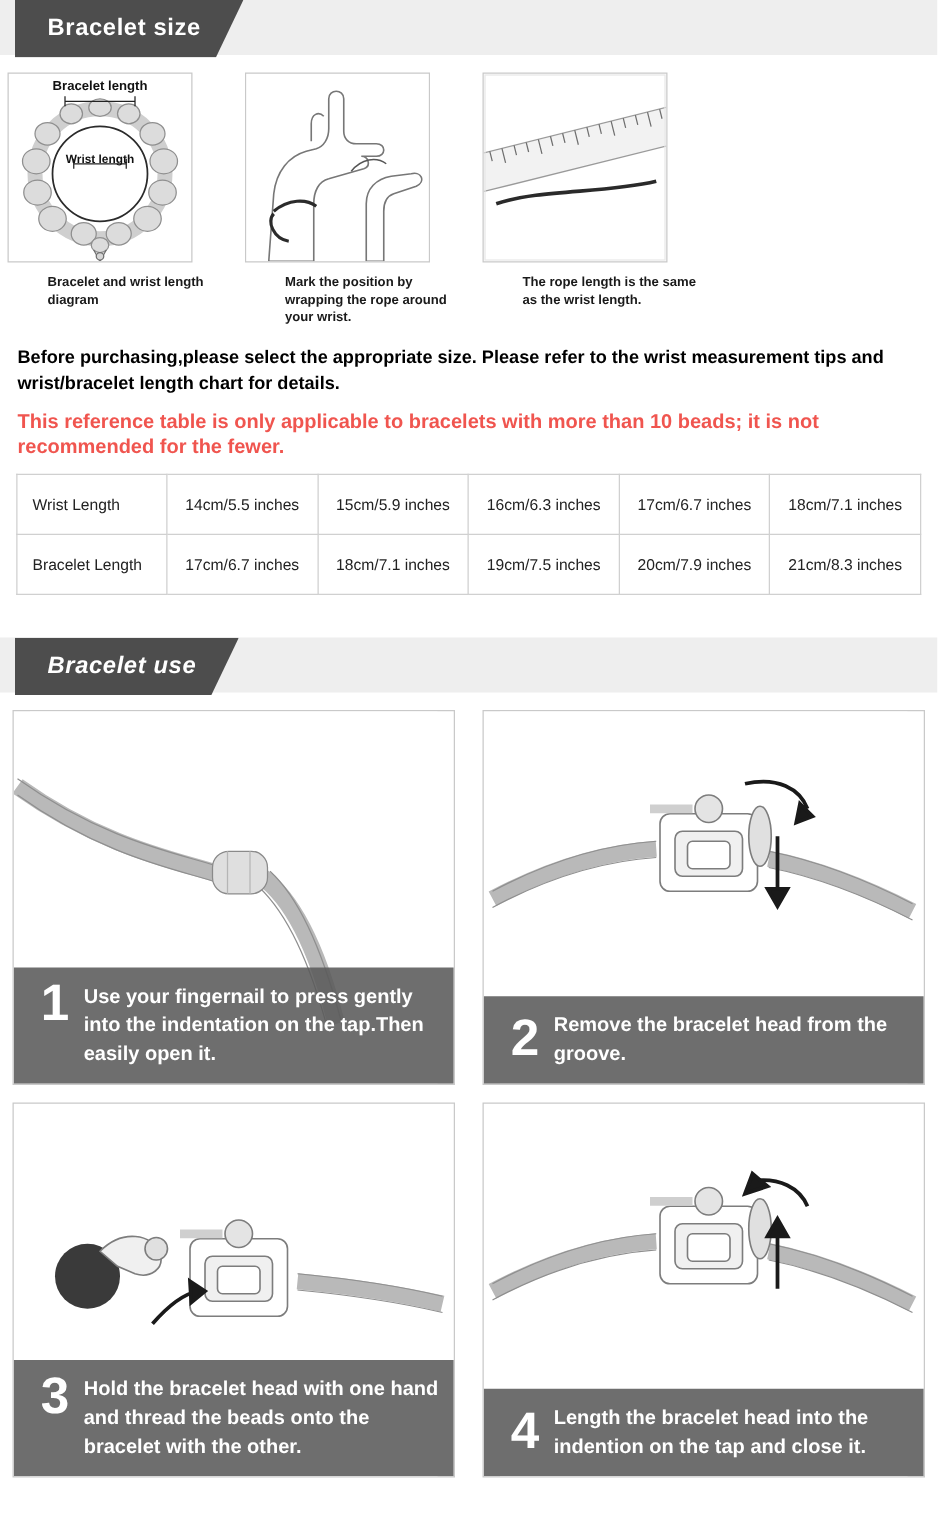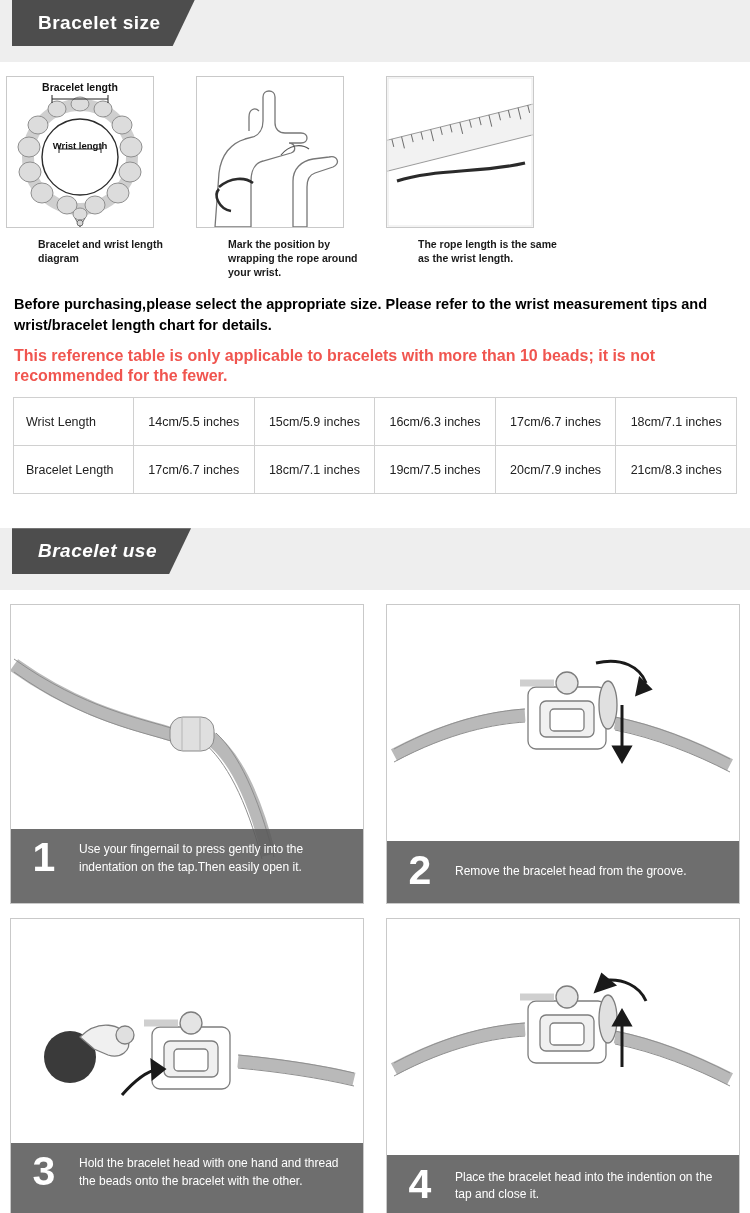--- a/index.html
+++ b/index.html
@@ -7,21 +7,21 @@
     margin: 0; padding: 0;
     width: 750px;
     background: #ffffff;
     font-family: "Liberation Sans", sans-serif;
   }
   .page { width: 750px; position: relative; background: #fff; }
 
   
   .banner {
     position: relative;
-    height: 62px;
+    height: 44px;
     background: #eeeeee;
     width: 750px;
   }
   .banner .tab {
     position: absolute;
     left: 12px; top: 0;
     height: 46px;
     background: #4d4d4d;
     color: #ffffff;
     font-size: 19px;
@@ -144,25 +144,24 @@
   .stepnum {
     font-size: 41px;
     font-weight: bold;
     line-height: .92;
     width: 46px;
     flex: 0 0 46px;
     text-align: center;
     color: #fff;
   }
   .steptext {
-    font-size: 12px;
+    font-size: 16px;
     line-height: 1.45;
-    font-weight: normal;
+    font-weight: bold;
     padding-top: 2px;
-    margin-left: 12px;
   }
   .capbar.low { min-height: 62px; align-items: center; }
 
   svg { display: block; }
 </style>
 </head>
 <body>
 
 <div class="page">
 
@@ -404,18 +403,18 @@
         </g>
         <g stroke="#1a1a1a" stroke-width="3" fill="#1a1a1a">
           <path d="M200 62 C 224 58, 240 68, 246 82" fill="none"></path>
           <path d="M196 72 l6 -16 l12 10 z"></path>
           <path d="M222 148 v-48" fill="none"></path>
           <path d="M214 106 l8 -14 l8 14 z"></path>
         </g>
       </svg>
       <div class="capbar low">
         <div class="stepnum">4</div>
-        <div class="steptext">Place the bracelet head into the indention on the tap and close it.</div>
+        <div class="steptext">Length the bracelet head into the indention on the tap and close it.</div>
       </div>
     </div>
 
   </div>
 </div>
 
 </body></html>

